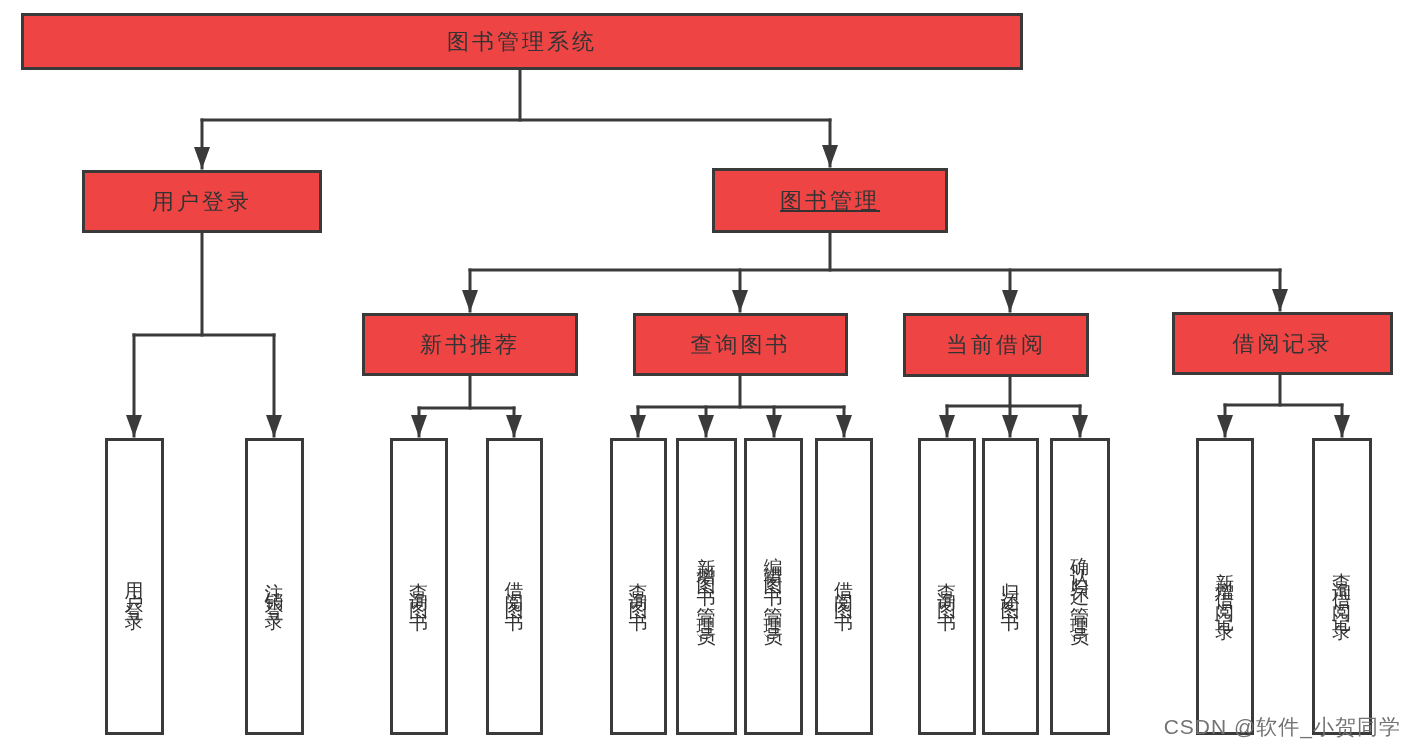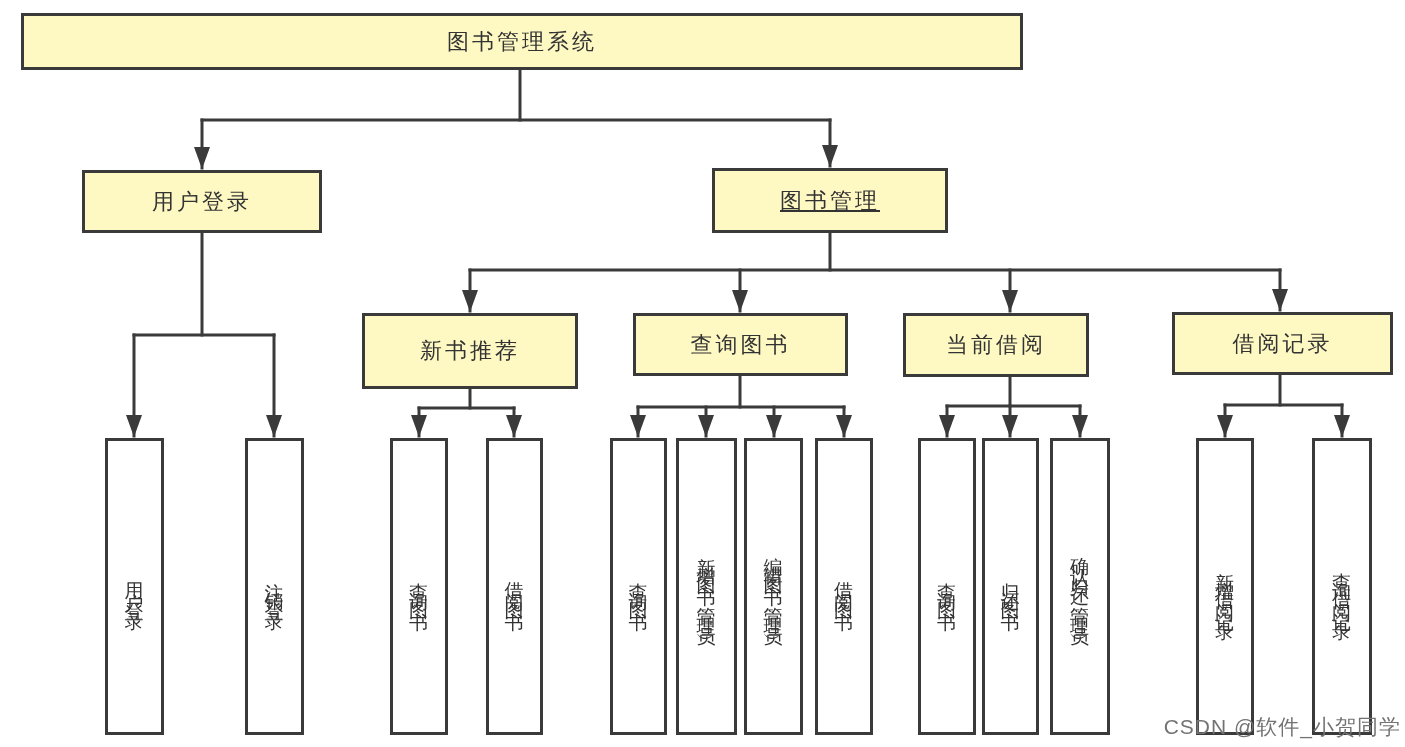--- a/index.html
+++ b/index.html
@@ -9,21 +9,21 @@
     height: 747px;
     background: #ffffff;
     font-family: "Liberation Sans", "DejaVu Sans", sans-serif;
     overflow: hidden;
   }
   .wires { position: absolute; left: 0; top: 0; }
   .hbox {
     position: absolute;
     box-sizing: border-box;
     border: 3px solid #3a3a3a;
-    background: #fef9c3;
+    background: #ef4444;
     display: flex;
     align-items: center;
     justify-content: center;
     font-size: 22px;
     letter-spacing: 3px;
     color: #333333;
     white-space: nowrap;
   }
   .vbox {
     position: absolute;
@@ -120,21 +120,21 @@
         <line x1="1342" y1="405" x2="1342" y2="436" marker-end="url(#arr)"></line>
       </g>
     </g>
   </svg>
 
   <div class="hbox" style="left:21px; top:13px; width:1002px; height:57px;">图书管理系统</div>
 
   <div class="hbox" style="left:82px; top:170px; width:240px; height:63px;">用户登录</div>
   <div class="hbox" style="left:712px; top:168px; width:236px; height:65px;text-decoration:underline;">图书管理</div>
 
-  <div class="hbox" style="left:362px; top:313px; width:216px; height:76px;">新书推荐</div>
+  <div class="hbox" style="left:362px; top:313px; width:216px; height:63px;">新书推荐</div>
   <div class="hbox" style="left:633px; top:313px; width:215px; height:63px;">查询图书</div>
   <div class="hbox" style="left:903px; top:313px; width:186px; height:64px;">当前借阅</div>
   <div class="hbox" style="left:1172px; top:312px; width:221px; height:63px;">借阅记录</div>
 
   <div class="vbox" style="left:105px; top:438px; width:59px; height:297px;">
     <span class="vtext">用户登录</span>
   </div>
   <div class="vbox" style="left:245px; top:438px; width:59px; height:297px;">
     <span class="vtext">注销登录</span>
   </div>

